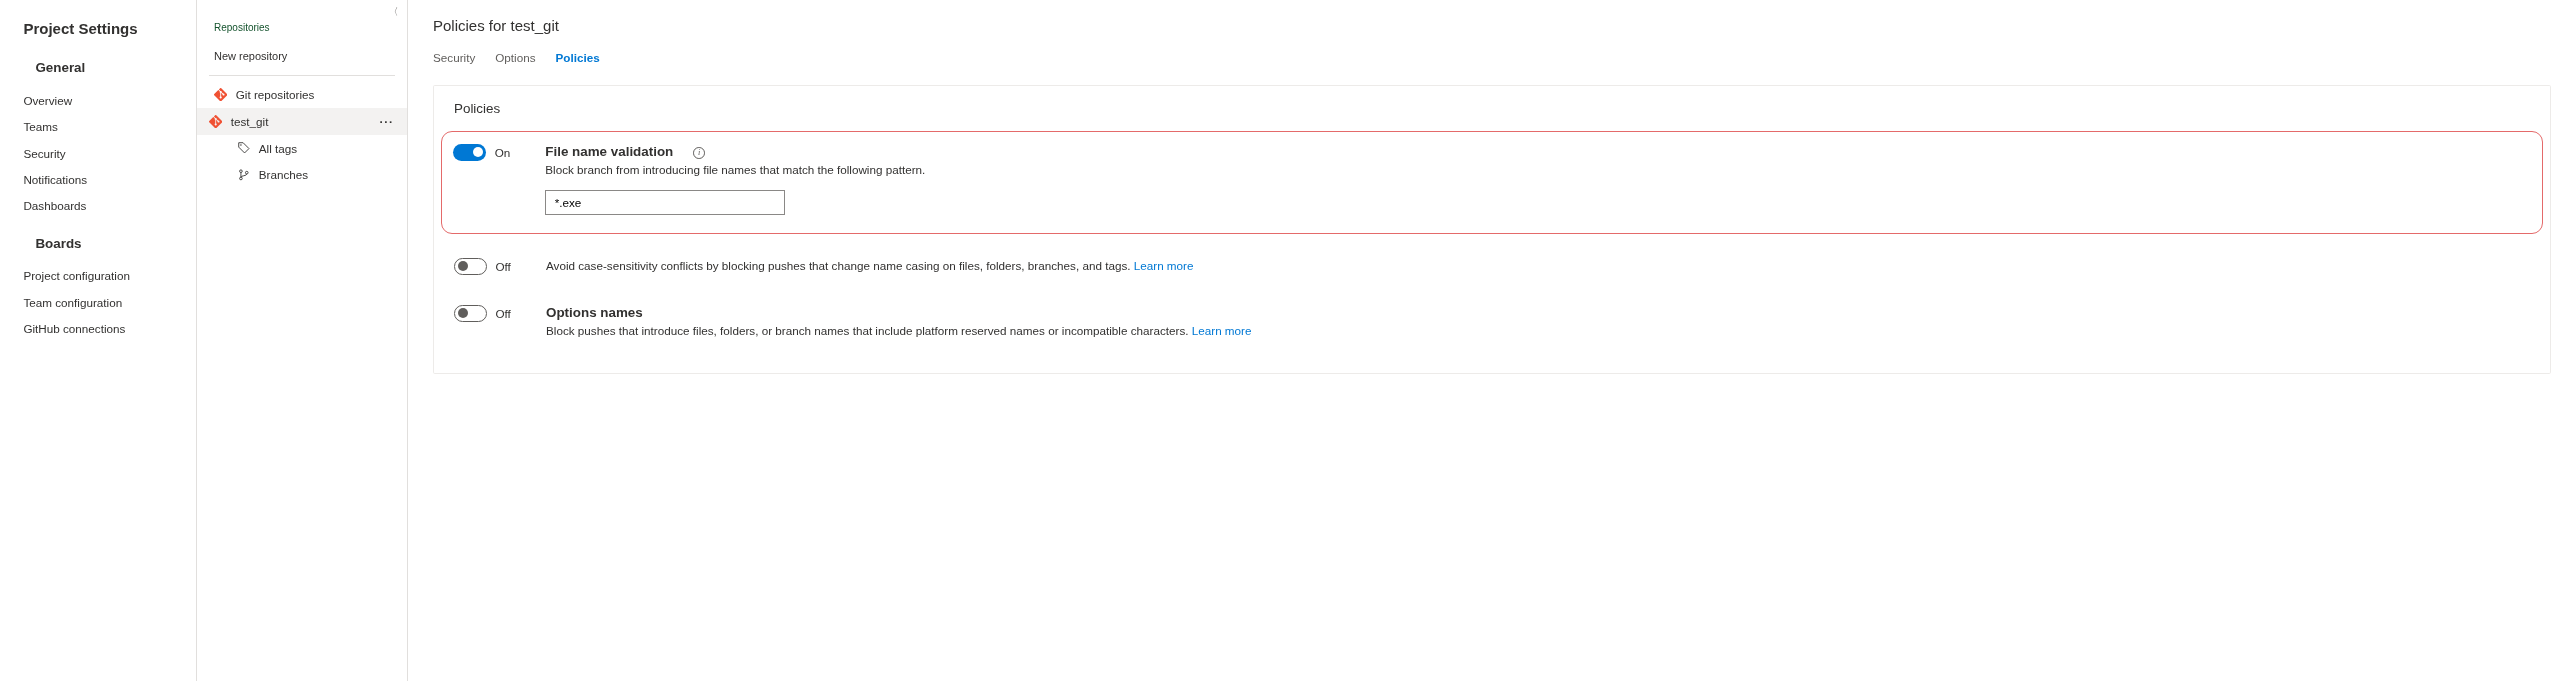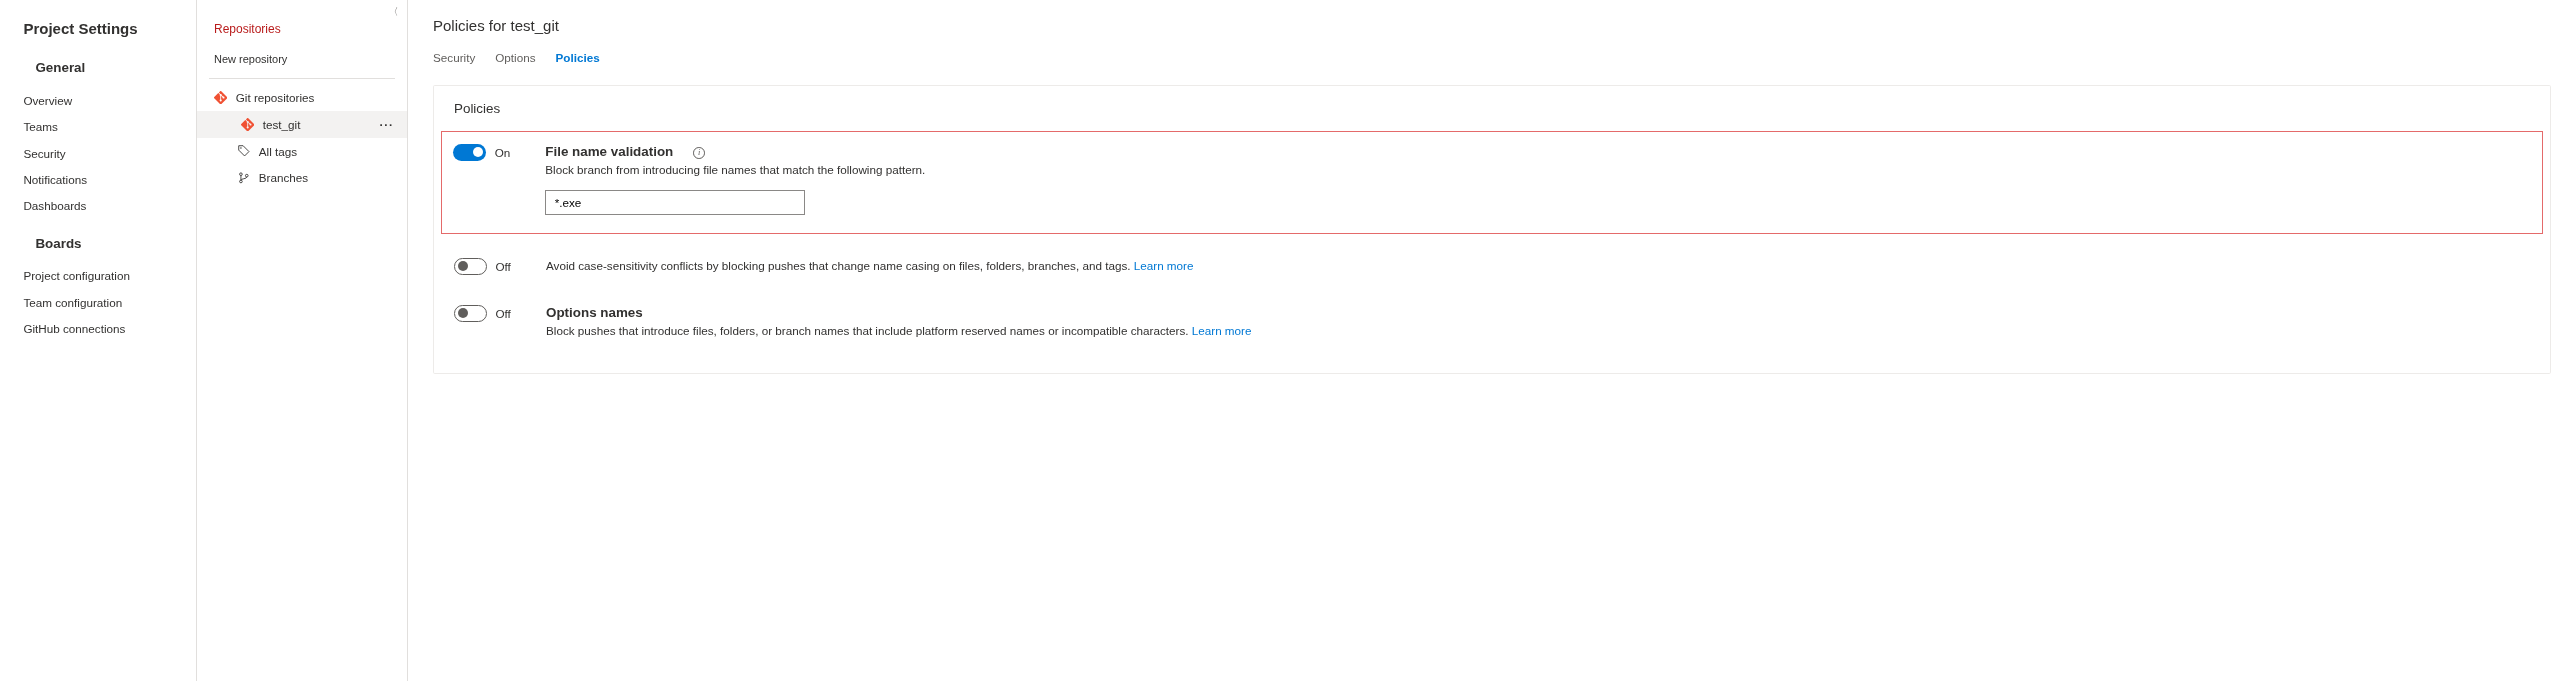--- a/index.html
+++ b/index.html
@@ -9,57 +9,57 @@
     
     .sidebar-left { width: 197px; padding: 20px 0 0 23.4px; border-right: 0.8px solid #e1dfdd; flex-shrink: 0; }
     .sidebar-left h1 { font-size: 15px; font-weight: 600; margin-bottom: 23.4px; }
     .sidebar-left h2 { font-size: 13.4px; font-weight: 600; margin-bottom: 11.7px; margin-top: 6.7px; margin-left: 12px; }
     .sidebar-left .nav-item { display: block; font-size: 11.7px; padding: 6.7px 0; color: #323130; cursor: pointer; }
     .sidebar-left .section { margin-bottom: 17px; }
 
     
     .panel-mid { width: 211px; border-right: 0.8px solid #e1dfdd; flex-shrink: 0; position: relative; padding-top: 17px; }
     .collapse-chevron { position: absolute; top: 5px; right: 8.4px; cursor: pointer; color: #605e5c; font-size: 10px; }
-    .panel-mid h3 { font-size: 12px; font-weight: 400; color: #b91c1c; padding: 5px 17px 8.4px 17px; }
+    .panel-mid h3 { font-size: 10px; font-weight: 400; color: #14532d; padding: 5px 17px 8.4px 17px; }
     .panel-mid .new-repo { font-size: 11px; color: #323130; padding: 8.4px 17px 13.4px 17px; cursor: pointer; }
     .panel-mid hr { border: none; border-top: 0.8px solid #e1dfdd; margin: 0 11.7px 5px 11.7px; }
     .tree-item { display: flex; align-items: center; padding: 6.7px 8.4px 6.7px 17px; cursor: pointer; font-size: 11.7px; gap: 8.4px; position: relative; }
-    .tree-item.indent-1 { padding-left: 44px; }
+    .tree-item.indent-1 { padding-left: 12px; }
     .tree-item.indent-2 { padding-left: 40px; }
     .tree-item.selected { background: #f3f2f1; }
     .tree-item .more { margin-left: auto; color: #323130; padding: 0 5px; letter-spacing: 0.8px; font-weight: 700; }
     .repo-icon { width: 13.4px; height: 13.4px; flex-shrink: 0; }
     .repo-icon svg { width: 13.4px; height: 13.4px; display: block; }
     .tag-icon, .branch-icon { width: 13.4px; height: 13.4px; flex-shrink: 0; display: inline-flex; align-items: center; justify-content: center; }
 
     
     .main { flex: 1; padding: 17px 25px 25px 25px; min-width: 0; }
     .main-title { font-size: 15px; font-weight: 400; color: #323130; margin-bottom: 13.4px; }
     .tabs { display: flex; gap: 20px; margin-bottom: 17px; }
     .tab { font-size: 11.7px; padding: 3.3px 0; color: #605e5c; cursor: pointer; border-bottom: 1.7px solid transparent; }
     .tab.active { color: #0078d4; font-weight: 600; }
     .policies-panel { border: 0.8px solid #edebe9; border-radius: 1.7px; padding: 15px 20px; }
     .policies-panel h4 { font-size: 13.4px; font-weight: 400; margin-bottom: 15px; }
 
     .policy-row { display: flex; align-items: flex-start; padding: 11.7px 0 18.4px 0; gap: 17px; }
-    .policy-row.highlighted { border: 1.7px solid #e46a6a; border-radius: 0; padding: 11.7px 11.7px 18.4px 11.7px; margin-left: -13.4px; margin-right: -13.4px; margin-bottom: 11.7px; }
+    .policy-row.highlighted { border: 1.7px solid #e46a6a; border-radius: 11px; padding: 11.7px 11.7px 18.4px 11.7px; margin-left: -13.4px; margin-right: -13.4px; margin-bottom: 11.7px; }
     .toggle-col { display: flex; align-items: center; gap: 8.4px; width: 75px; flex-shrink: 0; }
     .toggle { width: 33px; height: 17px; border-radius: 8.4px; position: relative; cursor: pointer; flex-shrink: 0; }
     .toggle.on { background: #0078d4; }
     .toggle.off { background: #fff; border: 0.8px solid #605e5c; }
     .toggle .knob { width: 10px; height: 10px; border-radius: 50%; background: #fff; position: absolute; top: 3.3px; }
     .toggle.on .knob { right: 3.3px; background: #fff; }
     .toggle.off .knob { left: 2.5px; top: 2.5px; background: #605e5c; }
     .toggle-label { font-size: 11.7px; color: #323130; }
     .policy-body { flex: 1; }
     .policy-title-row { display: flex; align-items: flex-end; gap: 20px; margin-bottom: 3.3px; }
     .policy-title { font-size: 13.4px; font-weight: 600; }
     .info-icon { width: 11.7px; height: 11.7px; border: 0.8px solid #605e5c; border-radius: 50%; display: inline-flex; align-items: center; justify-content: center; font-size: 8.4px; color: #605e5c; font-style: italic; font-family: Georgia, serif; cursor: pointer; }
     .policy-desc { font-size: 11.7px; color: #323130; line-height: 1.4; }
-    .policy-input { margin-top: 11.7px; width: 260px; padding: 5px 8.4px; border: 0.8px solid #8a8886; font-size: 11.7px; font-family: inherit; }
+    .policy-input { margin-top: 11.7px; width: 240px; padding: 5px 8.4px; border: 0.8px solid #8a8886; font-size: 11.7px; font-family: inherit; }
     .learn-more { color: #0078d4; cursor: pointer; }
   </style>
 </head>
 <body>
 
 <div class="app">
 
   <nav class="sidebar-left">
     <h1>Project Settings</h1>
 

